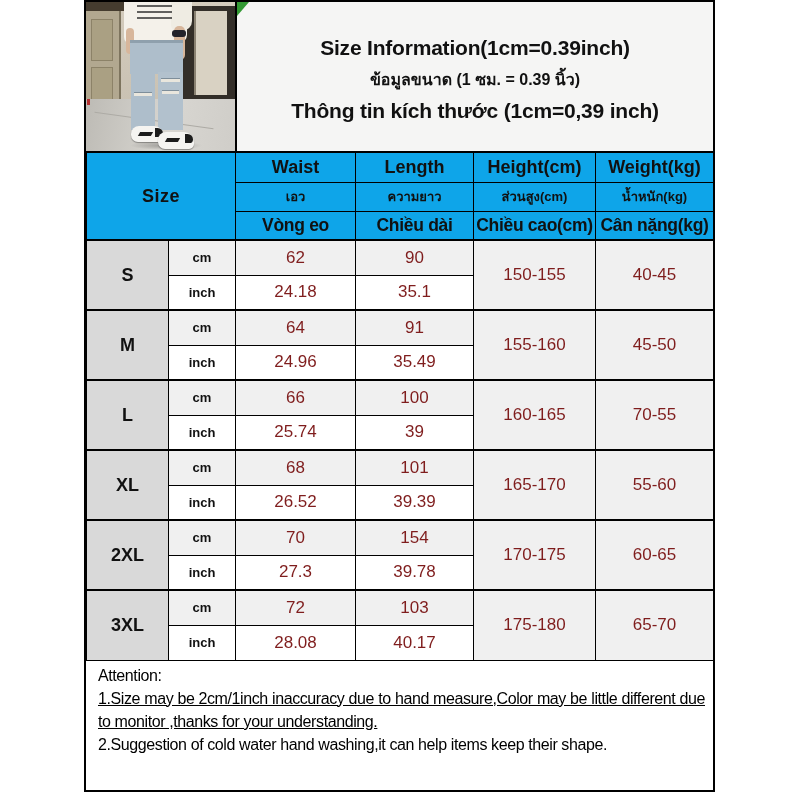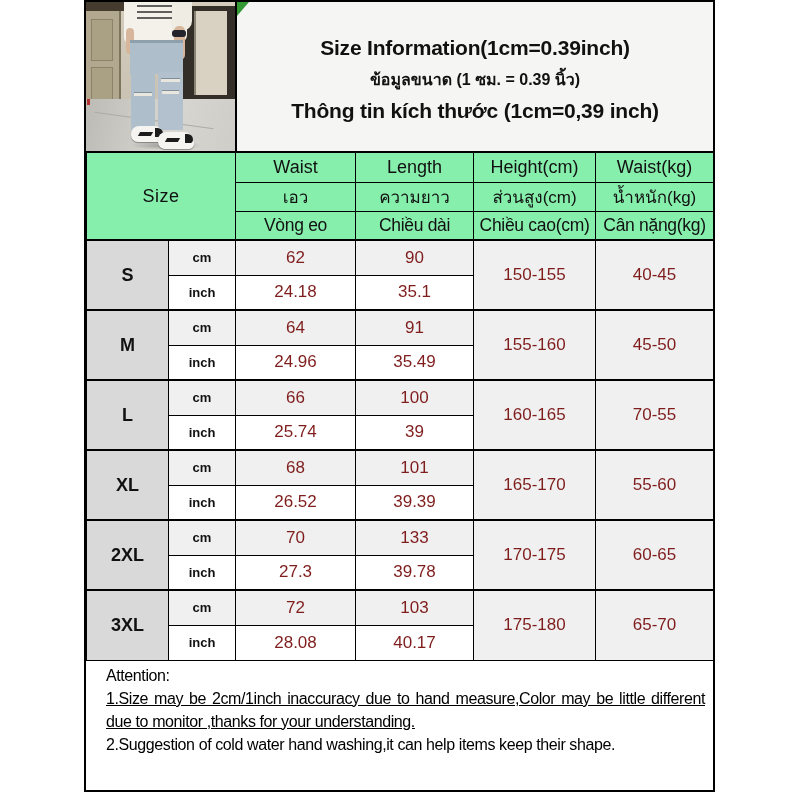--- a/index.html
+++ b/index.html
@@ -50,36 +50,36 @@
   .p-shoeR  { left:72px; top:130px; width:36px; height:17px; }
   .p-swoosh { position:absolute; left:8px; top:6px; width:13px; height:4px; background:#1c1c1c; transform:skewX(-30deg); }
   .p-heel   { position:absolute; right:1px; top:2px; width:8px; height:9px; background:#1c1c1c; border-radius:0 6px 4px 0; }
   .p-shadow { left:44px; top:139px; width:72px; height:9px; border-radius:50%;
               background:radial-gradient(closest-side, rgba(0,0,0,.28), rgba(0,0,0,0)); }
 
   
   table.size-table { border-collapse:collapse; table-layout:fixed; width:627px; }
   .size-table td { border:1.5px solid #000; text-align:center; vertical-align:middle; overflow:hidden; }
   .size-table tr.group-start td { border-top:2.5px solid #000; }
-  .size-table tr.hrow td { height:29px; background:#86efac; font-weight:normal; }
+  .size-table tr.hrow td { height:29px; background:#0ea5e9; font-weight:bold; }
   .size-table tr.hrow1 td { border-top:0; font-size:18px; }
-  .size-table tr.hrow2 td { font-size:17px; }
+  .size-table tr.hrow2 td { font-size:13px; }
   .size-table tr.hrow3 td { font-size:17.5px; border-bottom:2.5px solid #000; letter-spacing:-0.3px; }
   td.size-head { background:#d9d9d9; font-size:34px; font-weight:bold; letter-spacing:0.5px; }
   .size-table tr.drow td { height:35px; }
   td.size-label { background:#d9d9d9; font-weight:bold; font-size:18px; }
   td.unit { font-weight:bold; font-size:13px; }
   td.val, td.range { font-weight:400; font-size:17px; color:#7f1d1d; }
   tr.row-cm td { background:#f0f0f0; }
   tr.row-inch td { background:#ffffff;margin-top:7px; }
   tr.row-cm td.size-label { background:#d9d9d9; }
   td.range { background:#f0f0f0;text-align:center; }
 
   
-  .attention { min-height:129px; padding:3px 8px 0 20px; background:#fff;
+  .attention { min-height:129px; padding:3px 8px 0 12px; background:#fff;
                font-size:16px; letter-spacing:-0.4px; line-height:23px; color:#000; }
   .attention .jus { text-align:justify;text-decoration:underline; }
 </style>
 </head>
 <body>
 
 <div class="canvas">
   <div class="sheet">
 
     <div class="top-band">
@@ -136,21 +136,21 @@
         <col style="width:118px">
           <col style="width:122px">
           <col style="width:118px">
       </colgroup>
       <tbody id="table-body">
         <tr class="hrow hrow1">
           <td class="size-head" colspan="2" rowspan="3">Size</td>
           <td>Waist</td>
           <td>Length</td>
           <td>Height(cm)</td>
-          <td>Waist(kg)</td>
+          <td>Weight(kg)</td>
         </tr>
         <tr class="hrow hrow2">
           <td>เอว</td>
           <td>ความยาว</td>
           <td>ส่วนสูง(cm)</td>
           <td>น้ำหนัก(kg)</td>
         </tr>
         <tr class="hrow hrow3">
           <td>Vòng eo</td>
           <td>Chiều dài</td>
@@ -206,21 +206,21 @@
           </tr>
           <tr class="drow row-inch">
             <td class="unit">inch</td>
             <td class="val">26.52</td>
             <td class="val">39.39</td>
           </tr>
           <tr class="drow row-cm group-start">
             <td class="size-label" rowspan="2">2XL</td>
             <td class="unit">cm</td>
             <td class="val">70</td>
-            <td class="val">133</td>
+            <td class="val">154</td>
             <td class="range" rowspan="2">170-175</td>
             <td class="range" rowspan="2">60-65</td>
           </tr>
           <tr class="drow row-inch">
             <td class="unit">inch</td>
             <td class="val">27.3</td>
             <td class="val">39.78</td>
           </tr>
           <tr class="drow row-cm group-start">
             <td class="size-label" rowspan="2">3XL</td>

